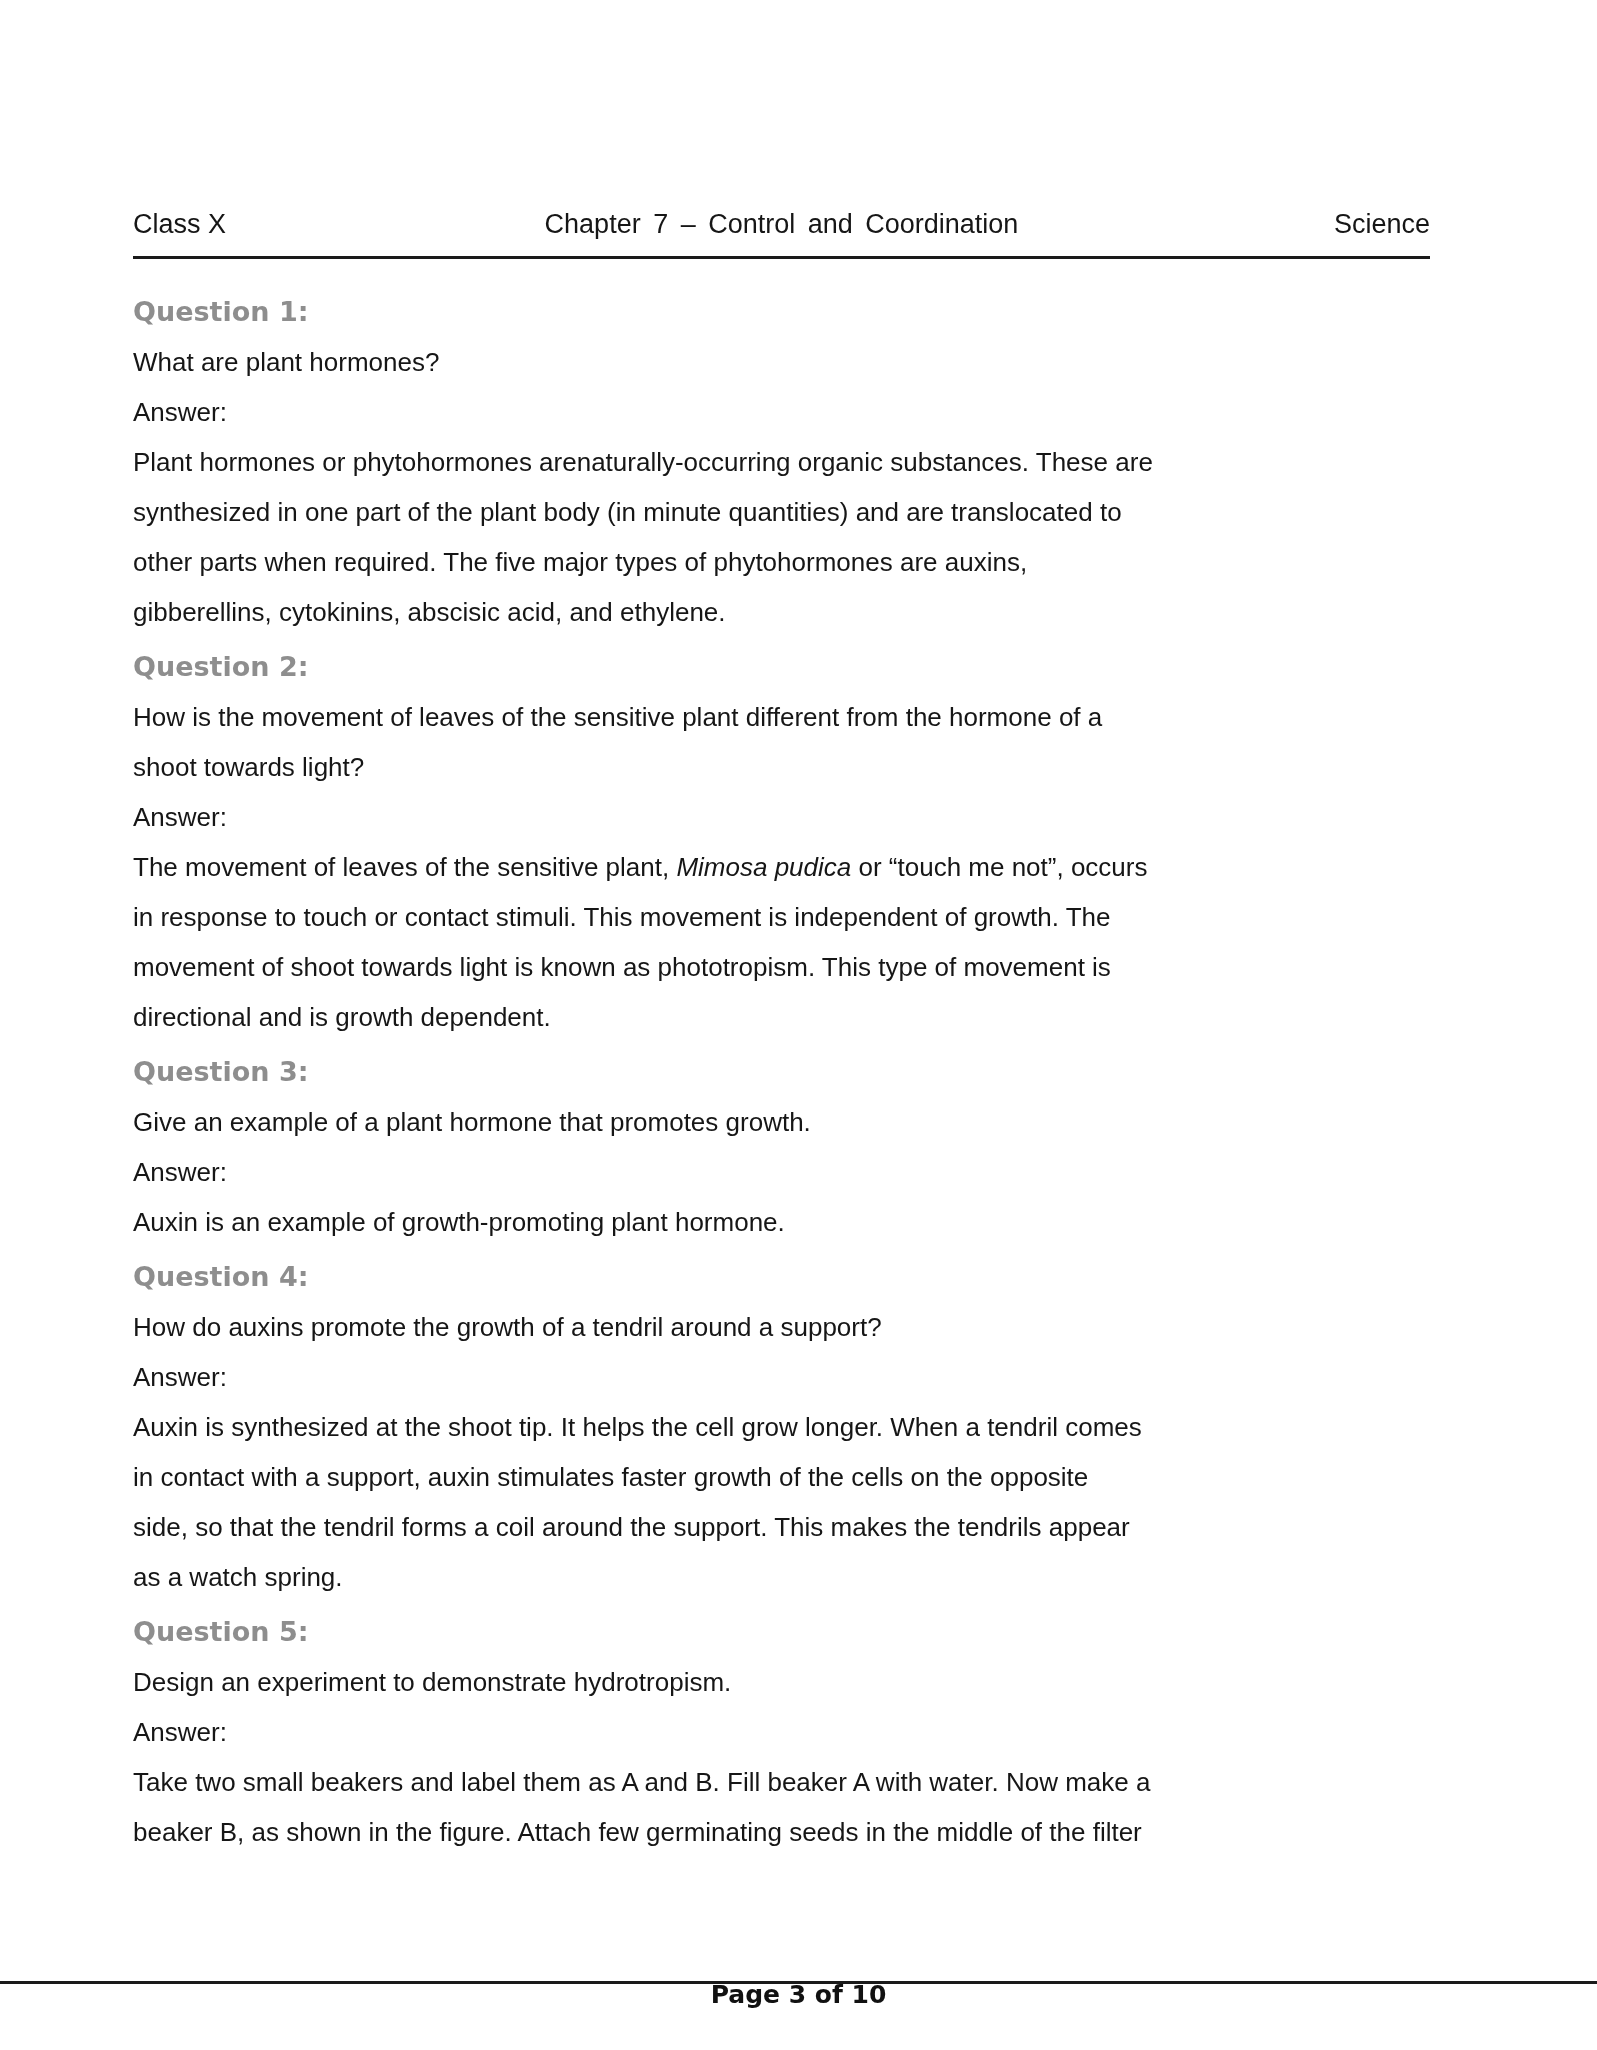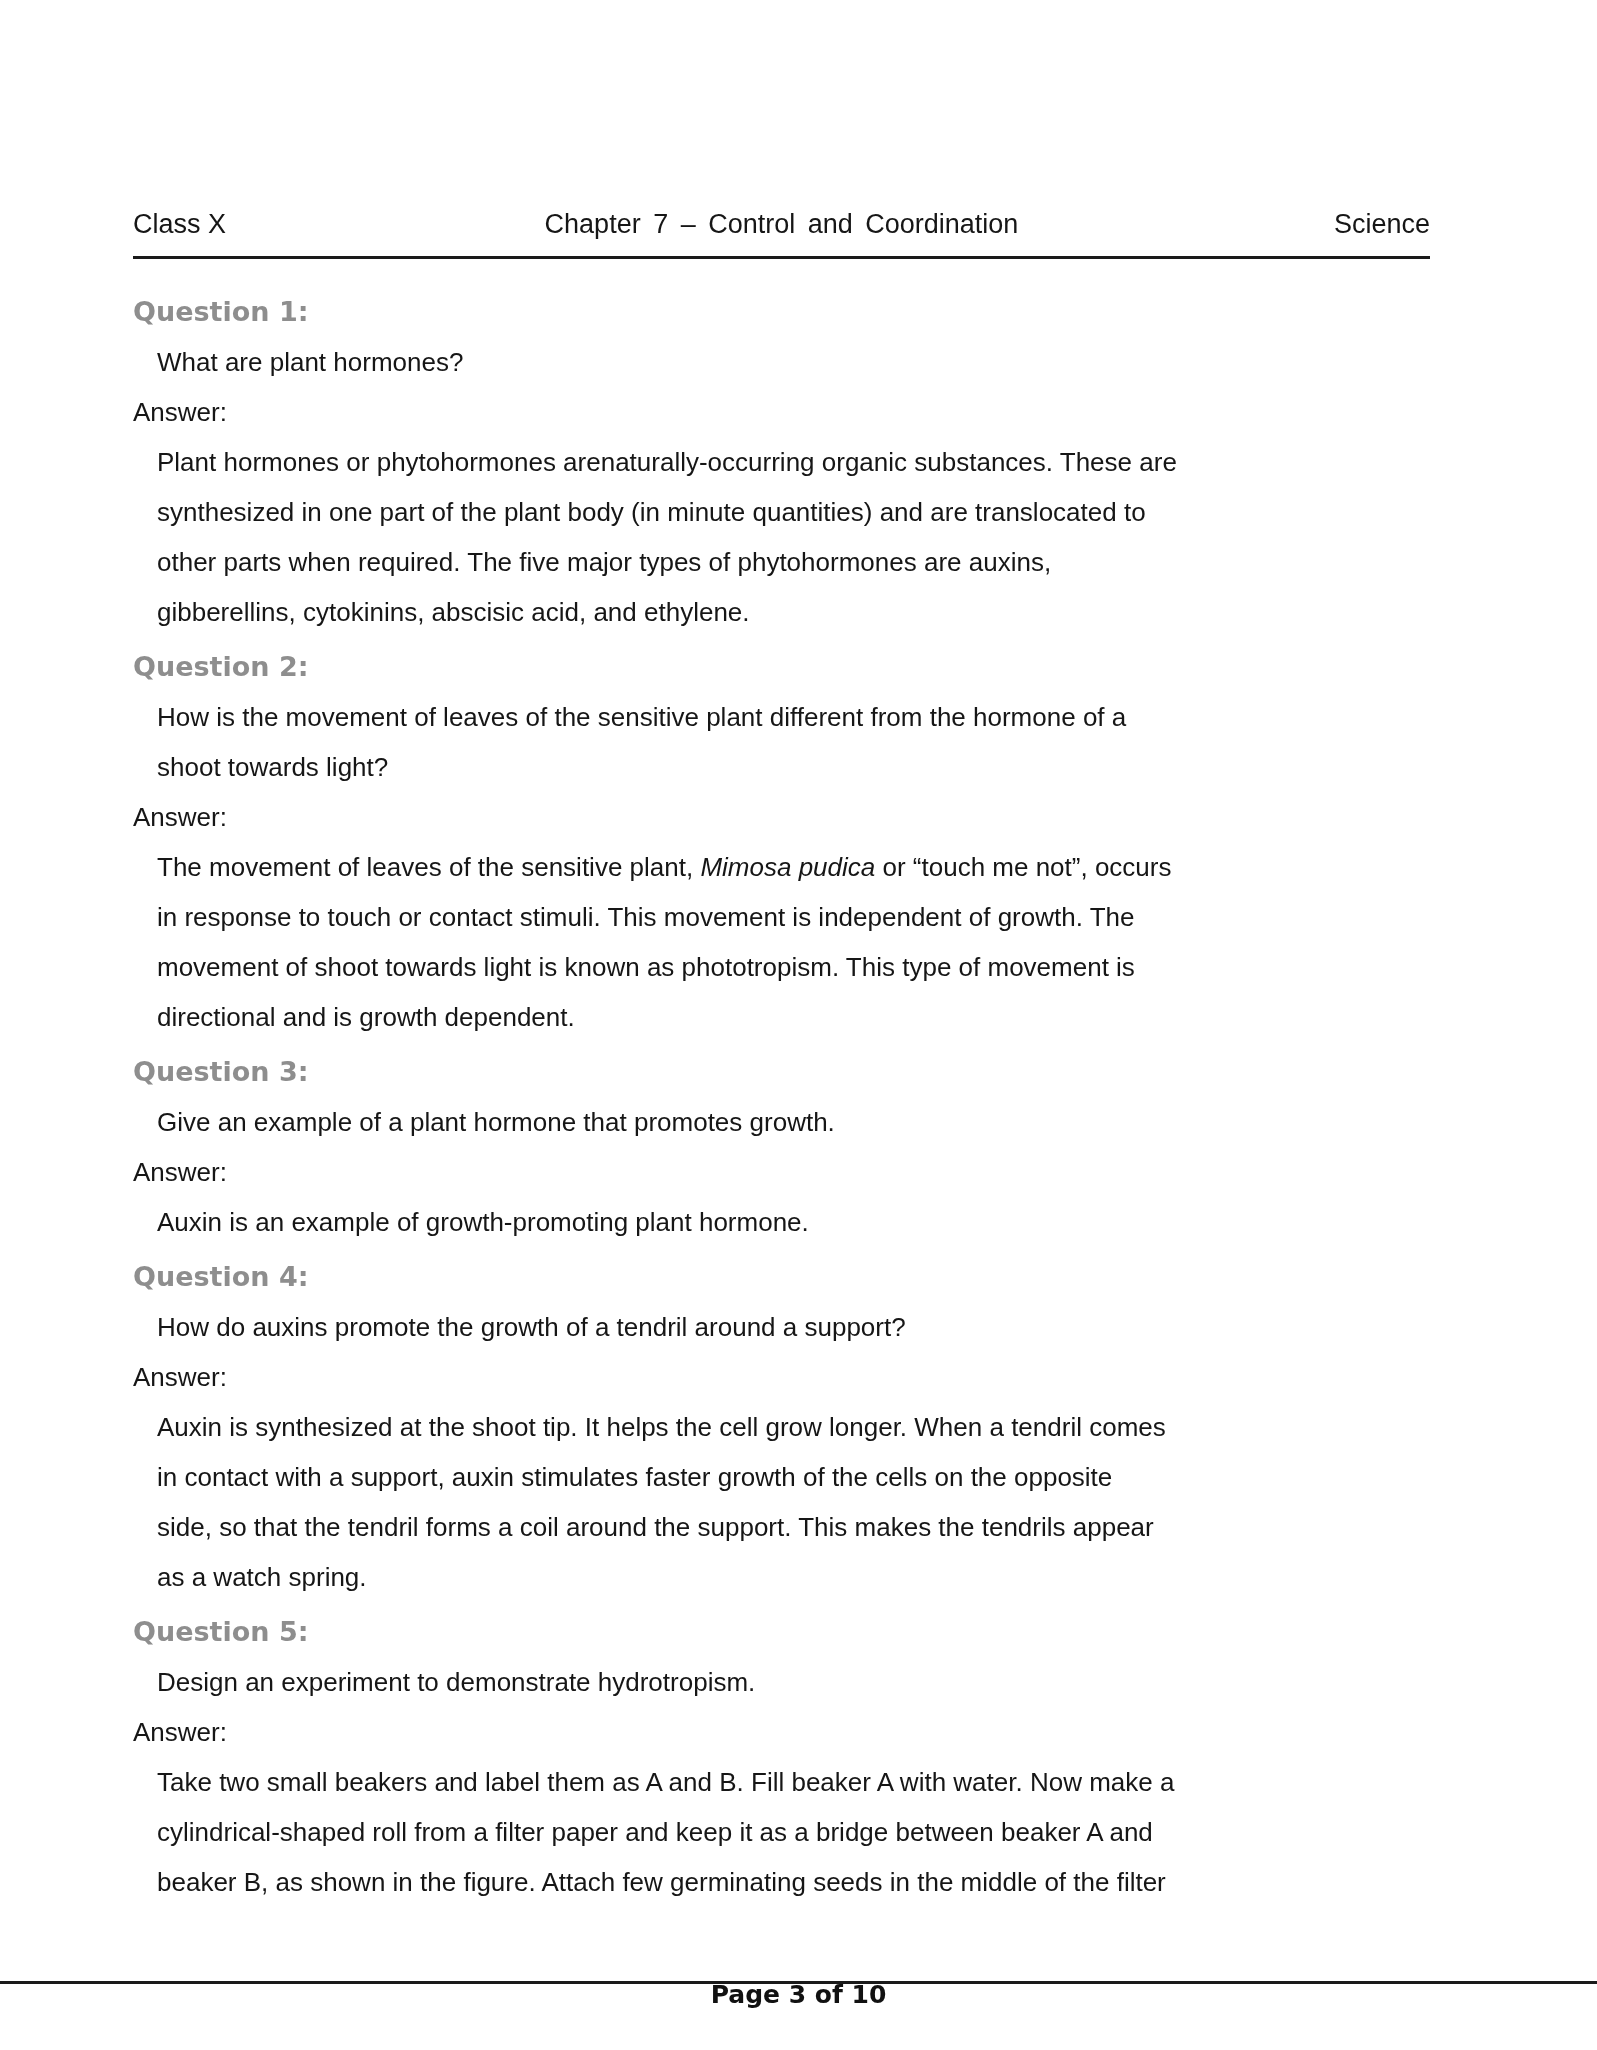--- a/index.html
+++ b/index.html
@@ -63,21 +63,20 @@
   }
   .a-label {
     height: 50px;
     line-height: 50px;
     white-space: nowrap;
   }
   .tline {
     height: 50px;
     line-height: 50px;
     white-space: nowrap;
-    margin-left: 24px;
   }
   .tline .it { font-style: italic; }
 
   
   .footer-rule {
     position: absolute;
     left: 0;
     top: 1981px;
     width: 1597px;
     height: 3px;
@@ -163,21 +162,20 @@
   </section>
 
   <section class="qa">
     <h2 class="q-label">Question 5:</h2>
     <div class="q-text">
         <div class="tline">Design an experiment to demonstrate hydrotropism.</div>
       </div>
     <div class="a-label">Answer:</div>
     <div class="a-text">
         <div class="tline">Take two small beakers and label them as A and B. Fill beaker A with water. Now make a</div>
-        <div class="tline">cylindrical-shaped roll from a filter paper and keep it as a bridge between beaker A and</div>
         <div class="tline">beaker B, as shown in the figure. Attach few germinating seeds in the middle of the filter</div>
       </div>
   </section>
 
 </main>
 
 <div class="footer-rule"></div>
 <footer class="page-footer">
   <span>Page 3 of 10</span>
 </footer>

